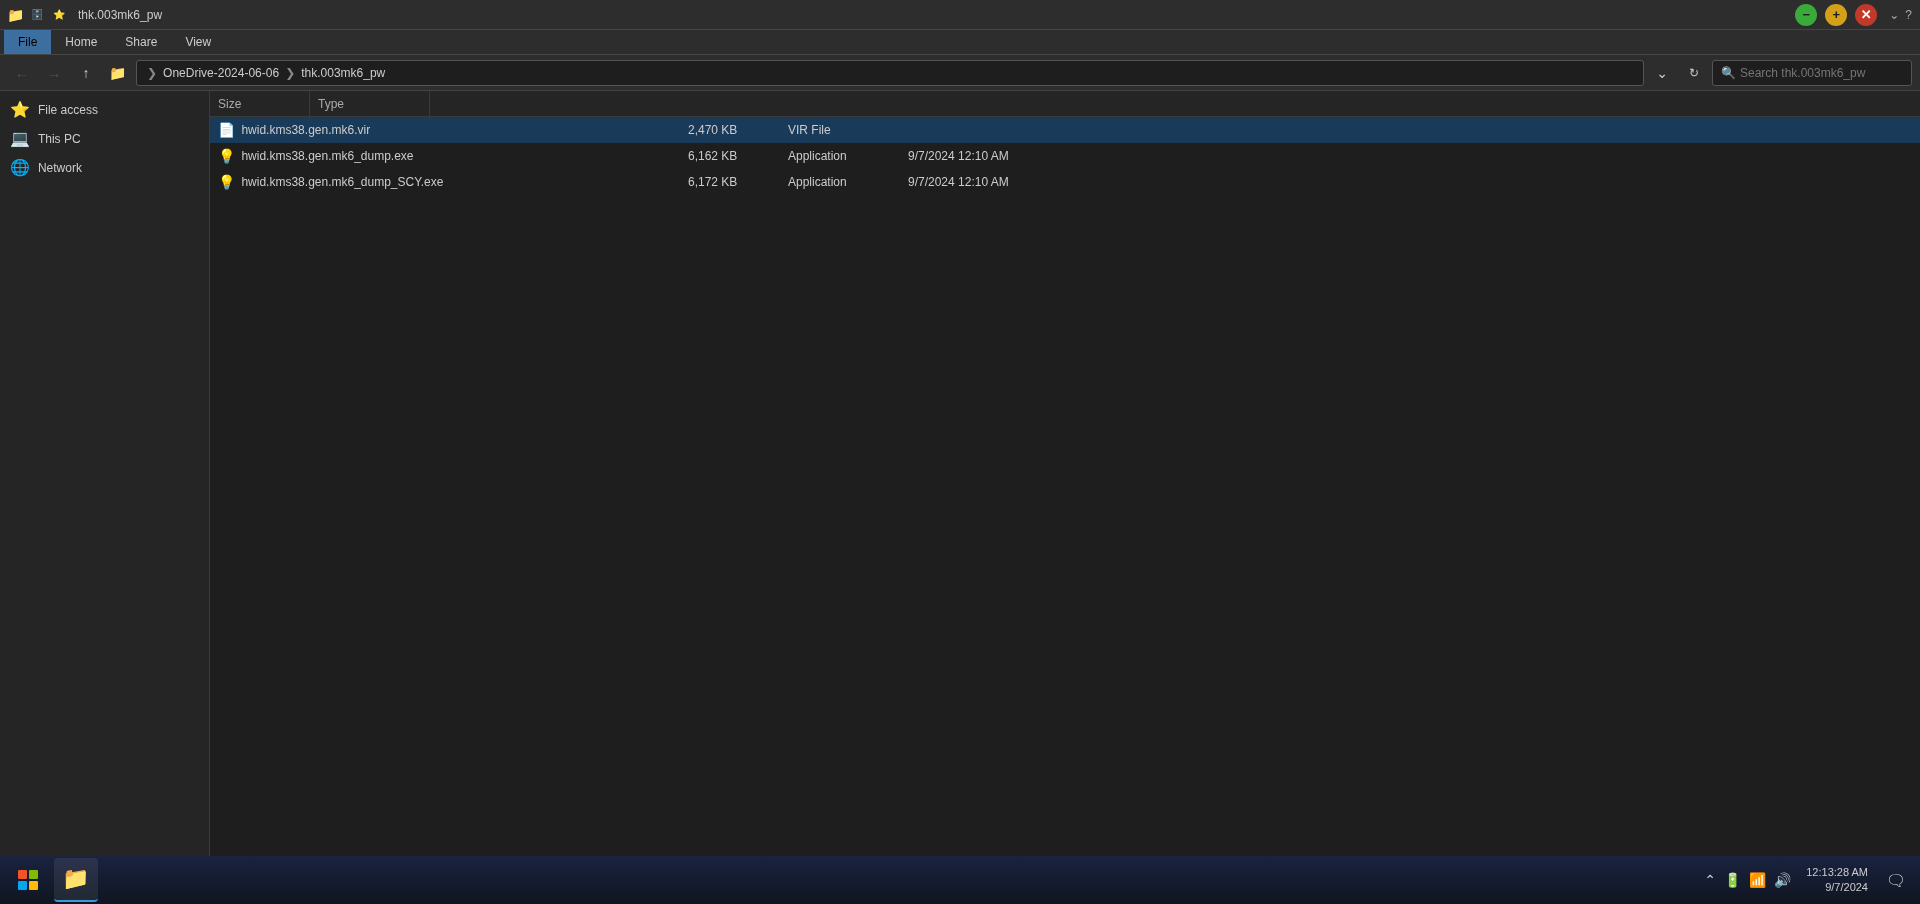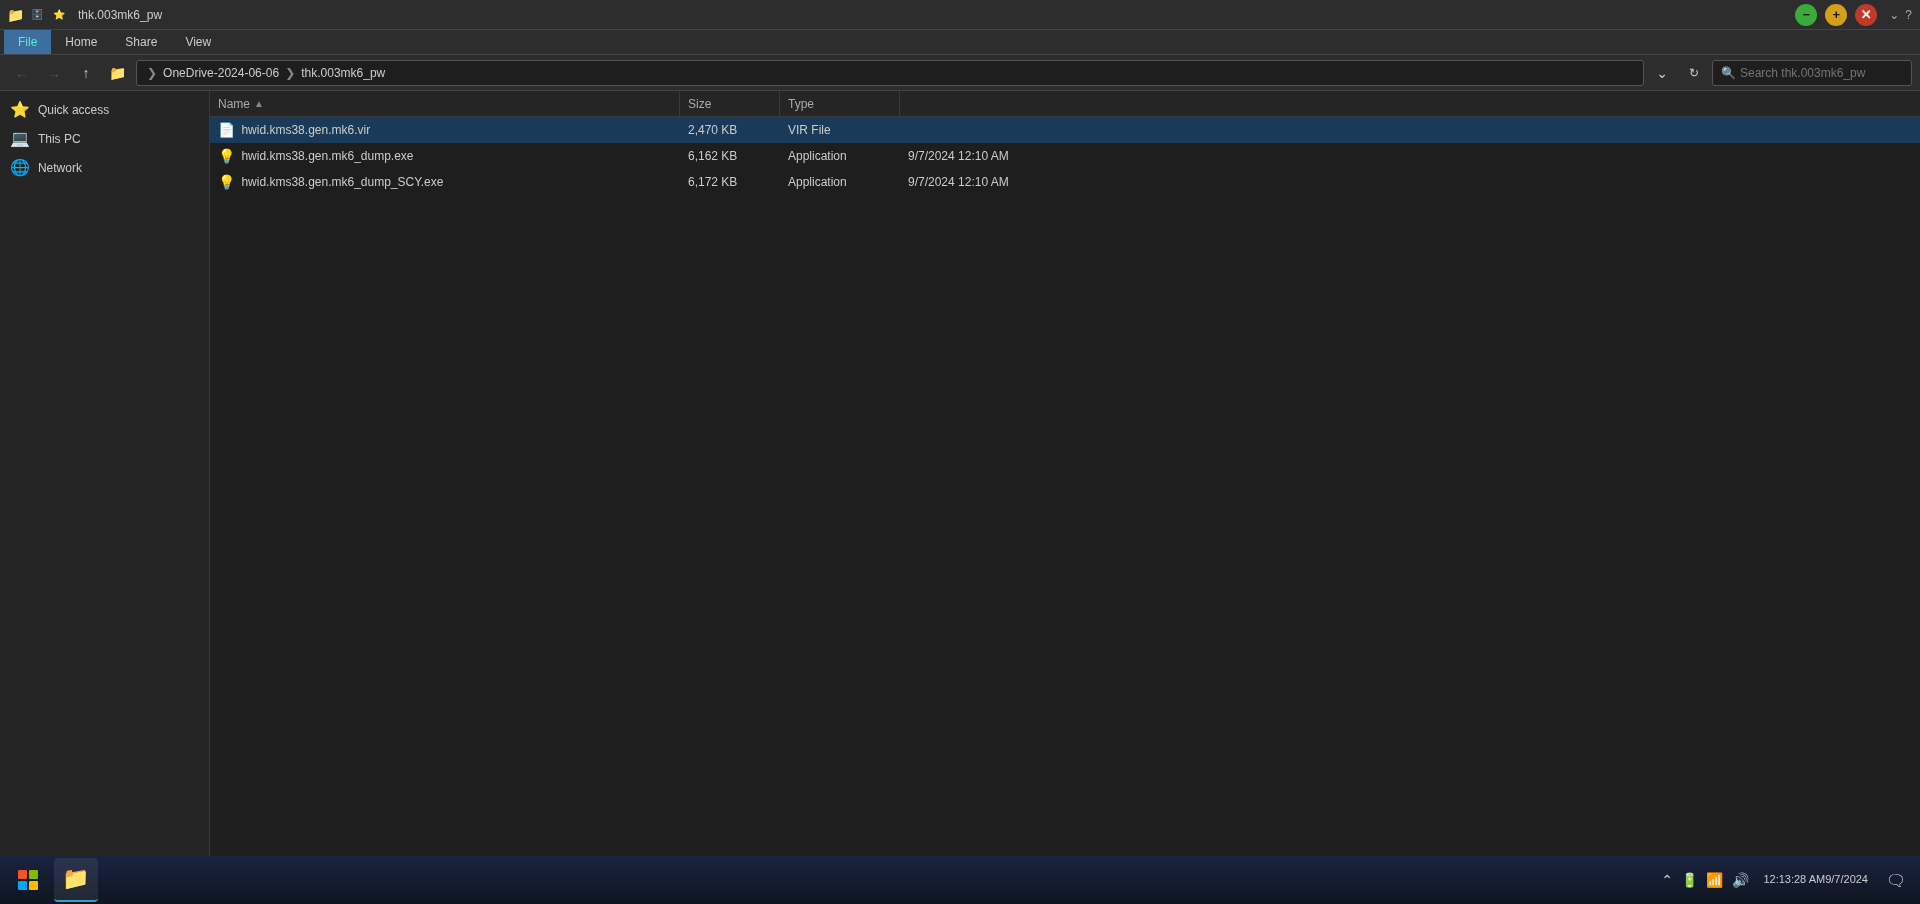--- a/index.html
+++ b/index.html
@@ -74,21 +74,21 @@
       padding: 2px 14px;
       font-size: 12px;
       color: #ccc;
       cursor: pointer;
       height: 24px;
       display: flex;
       align-items: center;
     }
     .ribbon-tab.active {
       background: #3c6fa0;
-      color: #5eead4;
+      color: #000000;
     }
 
     
     .address-bar {
       height: 36px;
       background: #2d2d2d;
       display: flex;
       align-items: center;
       padding: 0 8px;
       gap: 4px;
@@ -347,21 +347,21 @@
       gap: 4px;
     }
     .tray-icon {
       font-size: 14px;
       color: #ccc;
       cursor: pointer;
       padding: 2px;
     }
     .clock {
       display: flex;
-      flex-direction: row;
+      flex-direction: column;
       align-items: flex-end;
       color: #ccc;
       font-size: 11px;
       line-height: 1.4;
       cursor: pointer;
       padding: 0 4px;
     }
     .notification-btn {
       width: 32px;
       height: 32px;
@@ -429,39 +429,35 @@
       <input type="text" placeholder="Search thk.003mk6_pw" style="">
     </div>
   </div>
 </div>
 
 <div class="main-area">
 
   <div class="sidebar">
     <div class="sidebar-item">
       <span class="item-icon star">⭐</span>
-      <span>Quick access</span>
+      <span>File access</span>
     </div>
     <div class="sidebar-item">
       <span class="item-icon pc">💻</span>
       <span>This PC</span>
     </div>
     <div class="sidebar-item">
       <span class="item-icon network">🌐</span>
       <span>Network</span>
     </div>
   </div>
 
   <div class="file-area">
 
     <div class="file-list-header">
-      <div class="col-header col-name">
-        <span>Name</span>
-        <span class="col-sort-arrow">▲</span>
-      </div>
       <div class="col-header col-size">
         <span>Size</span>
       </div>
       <div class="col-header col-type">
         <span>Type</span>
       </div>
     </div>
 
     <div class="file-rows">
 

